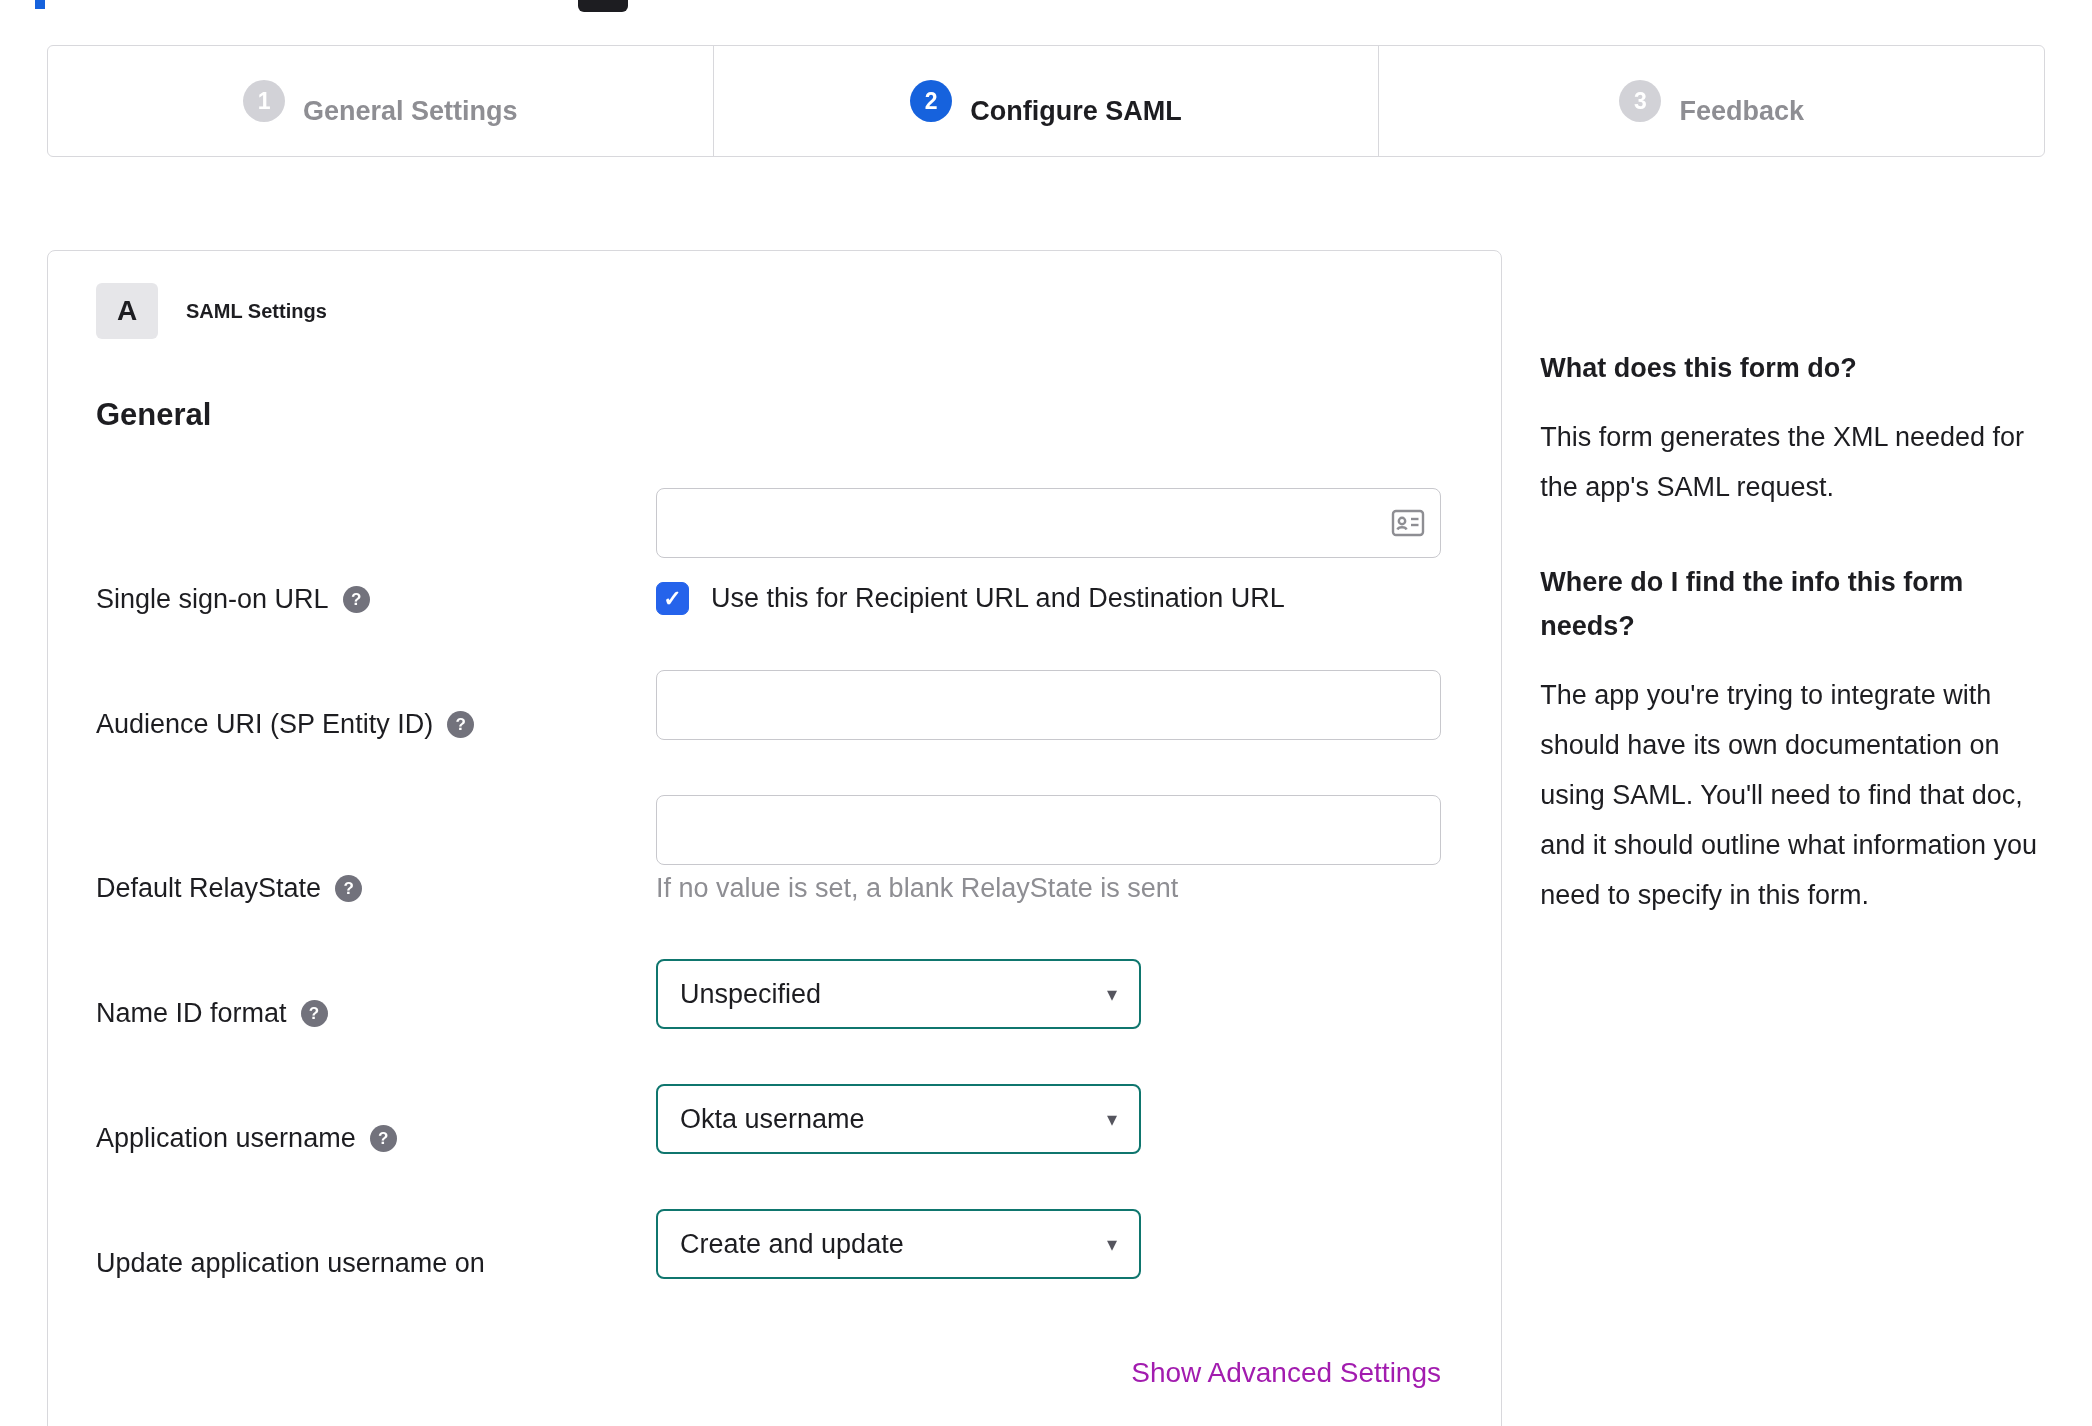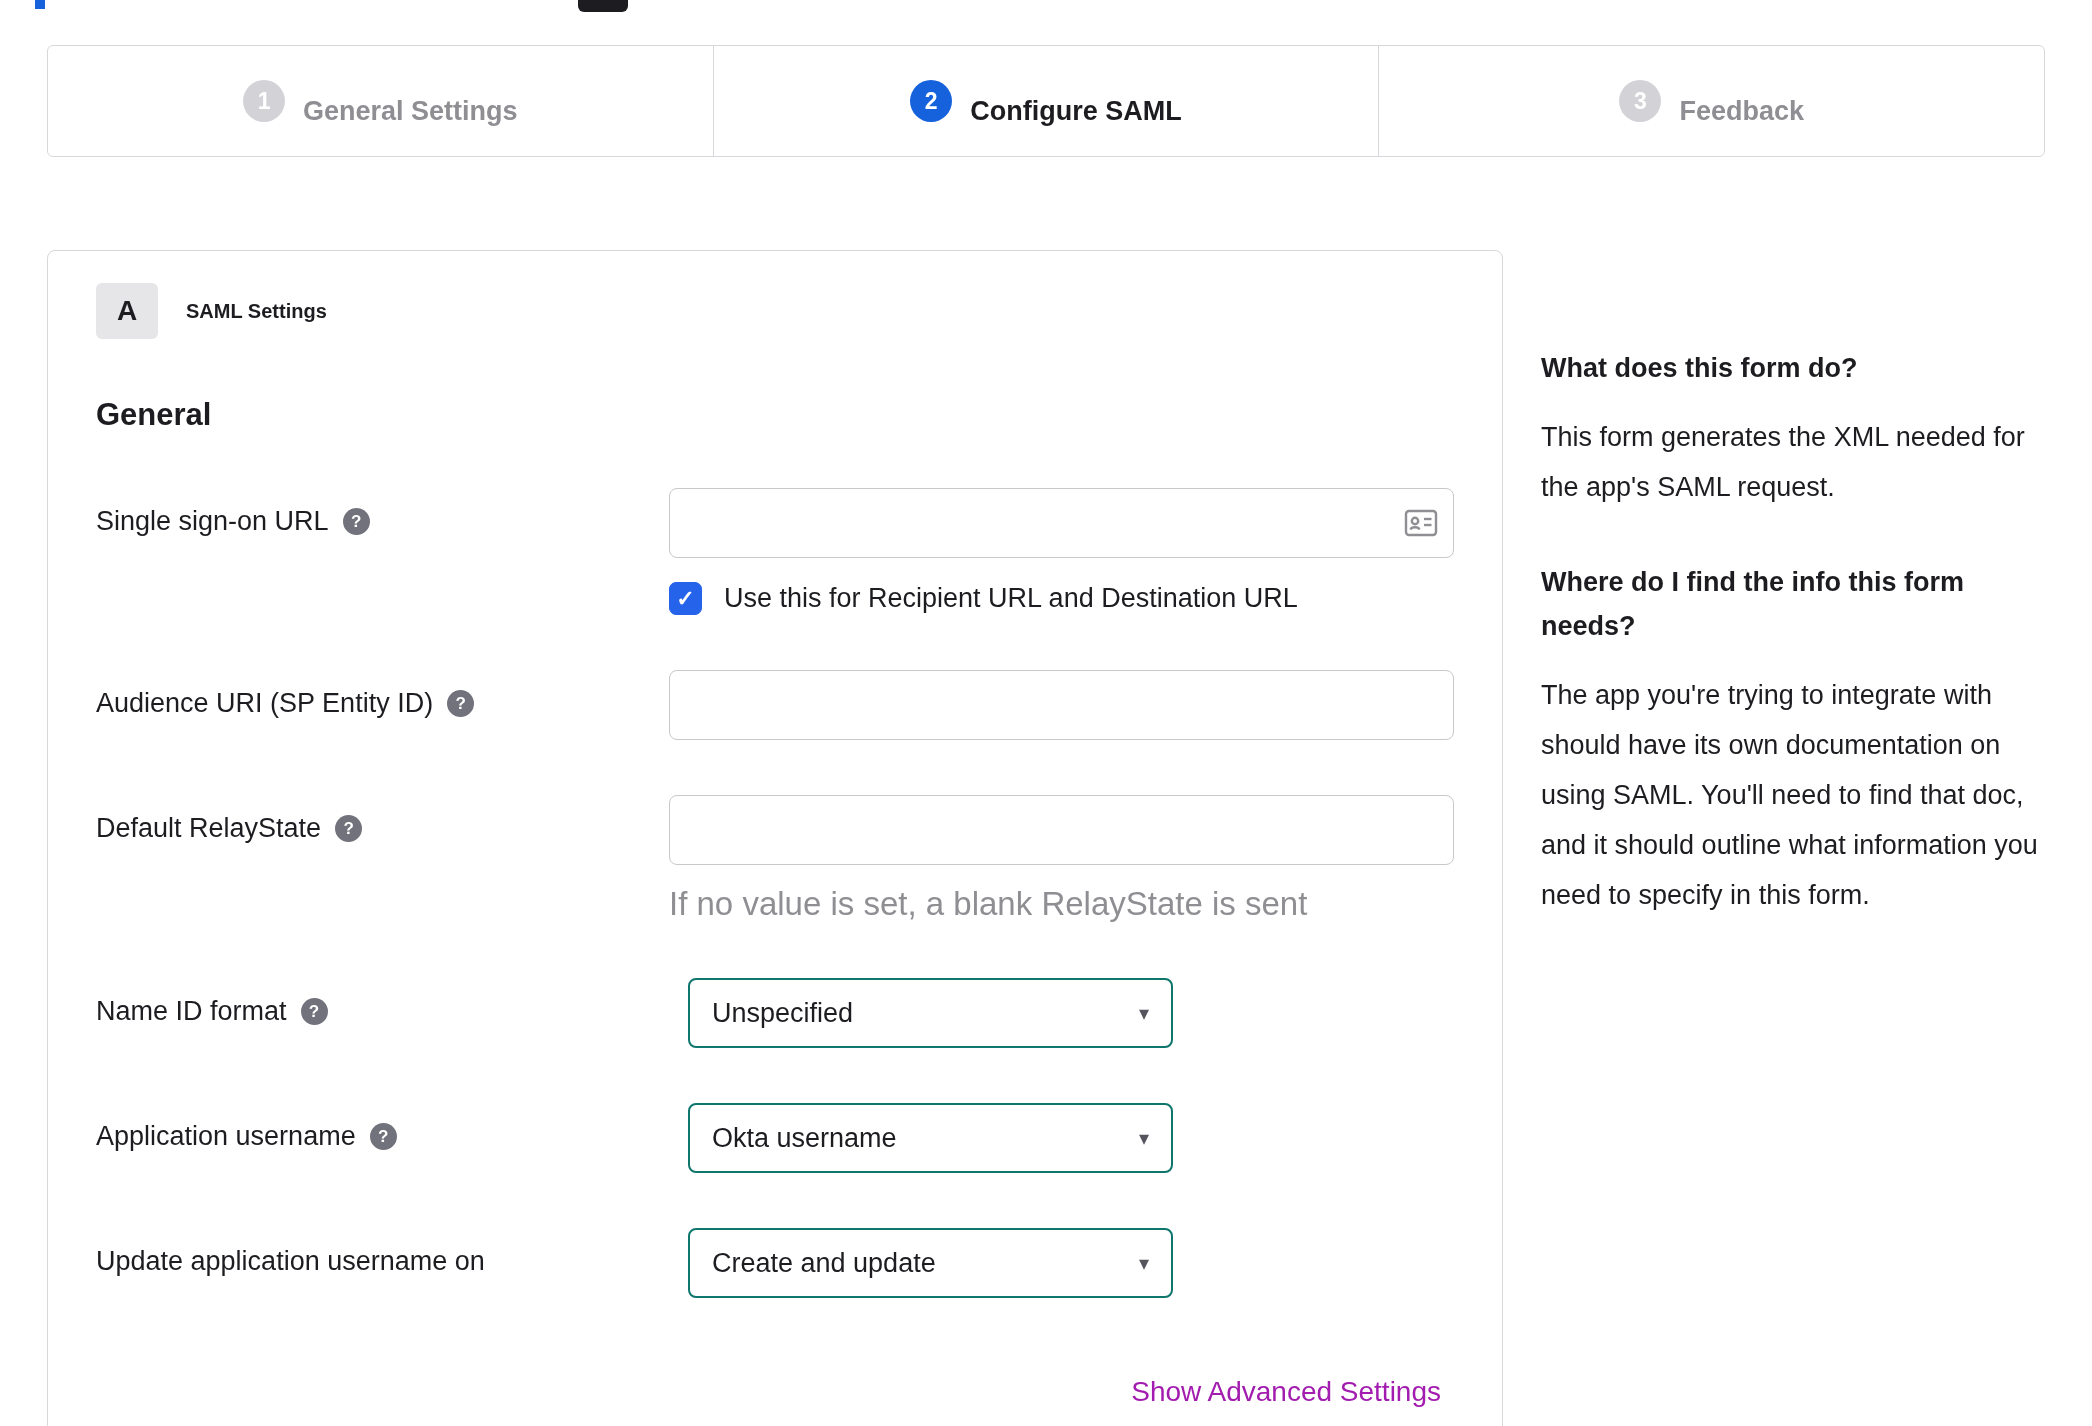--- a/index.html
+++ b/index.html
@@ -22,35 +22,35 @@
   
   .content { display: flex; align-items: flex-start; margin: 0 47px; padding-top: 93px; }
   .card { width: 1456px; border: 1px solid #d8d8dc; border-radius: 8px; padding: 32px 48px; height: 1280px; background: #fff; }
 
   .card-header { display: flex; align-items: center; gap: 28px; }
   .badge { width: 62px; height: 56px; background: #e6e6e9; border-radius: 6px; display: flex; align-items: center; justify-content: center; font-size: 28px; font-weight: bold; color: #1d1d21; }
   .card-title { font-size: 20px; font-weight: bold; }
 
   .section-heading { font-size: 31px; font-weight: bold; margin-top: 58px; }
 
-  .form-row { display: flex; align-items: flex-start; margin-top: 55px; gap: 32px; }
+  .form-row { display: flex; align-items: flex-end; margin-top: 55px; }
   .label-col { width: 560px; padding-top: 18px; display: flex; align-items: center; }
   .field-label { font-size: 27px; color: #1d1d21; }
   .help-icon { width: 27px; height: 27px; border-radius: 50%; background: #72727c; color: #ffffff; font-size: 17px; font-weight: bold; display: inline-flex; align-items: center; justify-content: center; margin-left: 14px; flex: 0 0 auto; }
   .control-col { flex: 1; }
 
   .input-wrap { position: relative; width: 785px; }
   .text-input { width: 785px; height: 70px; border: 1px solid #c8c8cd; border-radius: 8px; font-size: 27px; padding: 0 64px 0 20px; font-family: "Liberation Sans", sans-serif; color: #1d1d21; outline: none; background: #fff; }
   .input-icon { position: absolute; right: 16px; top: 20px; color: #8e8e93; line-height: 0; }
 
   .checkbox-row { display: flex; align-items: center; gap: 22px; margin-top: 24px; font-size: 27px; cursor: pointer; }
   .checkbox { width: 33px; height: 33px; border-radius: 7px; border: 1px solid #c8c8cd; background: #fff; color: #ffffff; font-size: 22px; font-weight: bold; display: flex; align-items: center; justify-content: center; flex: 0 0 auto; }
   .checkbox[data-checked="true"] { background: #2563eb; border-color: #2563eb; }
 
-  .hint { font-size: 33px; color: #8e8e93; margin-top: 20px; }
+  .hint { font-size: 27px; color: #8e8e93; margin-top: 8px; }
 
   .select { width: 485px; height: 70px; border: 2px solid #0f766e; border-radius: 8px; background: #fff; display: flex; align-items: center; justify-content: space-between; padding: 0 22px 0 22px; font-size: 27px; cursor: pointer; }
   .select .caret { color: #55555e; font-size: 20px; }
 
   .advanced-row { margin-left: 560px; width: 785px; text-align: right; margin-top: 78px; }
   .advanced-link { color: #a21caf; font-size: 28px; text-decoration: none; cursor: pointer; }
 
   
   .side { width: 505px; margin-left: 38px; padding-top: 96px; }
   .side h3 { font-size: 27px; font-weight: bold; margin-bottom: 22px; line-height: 44px; }

